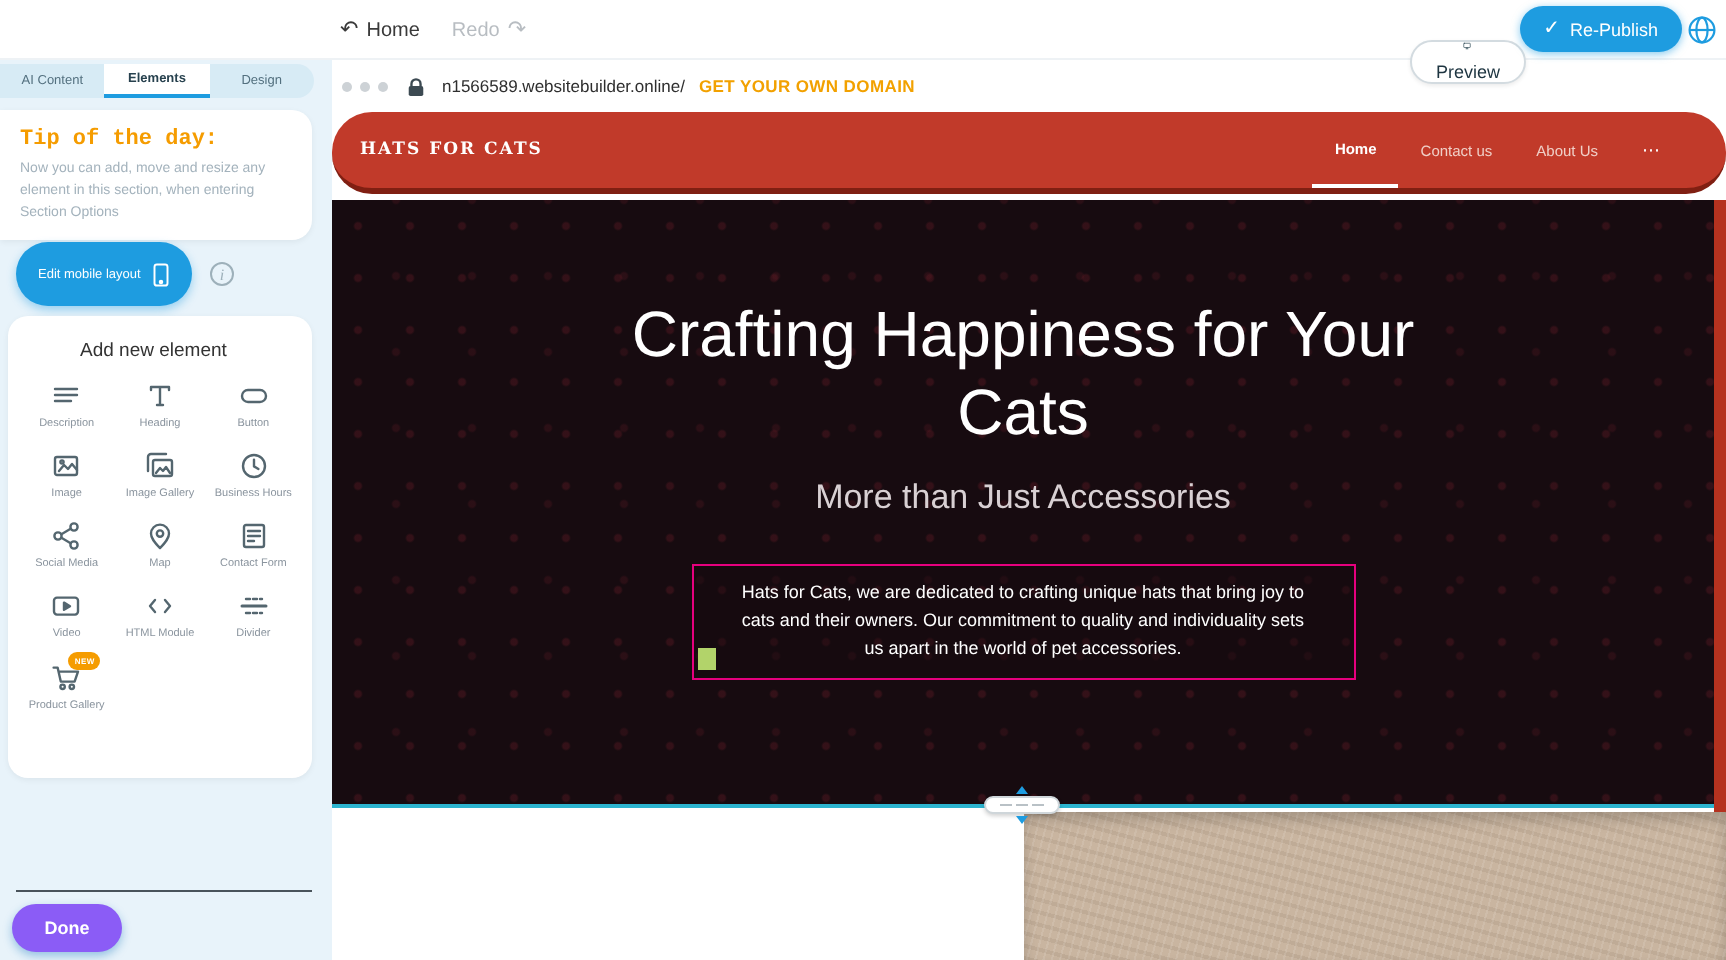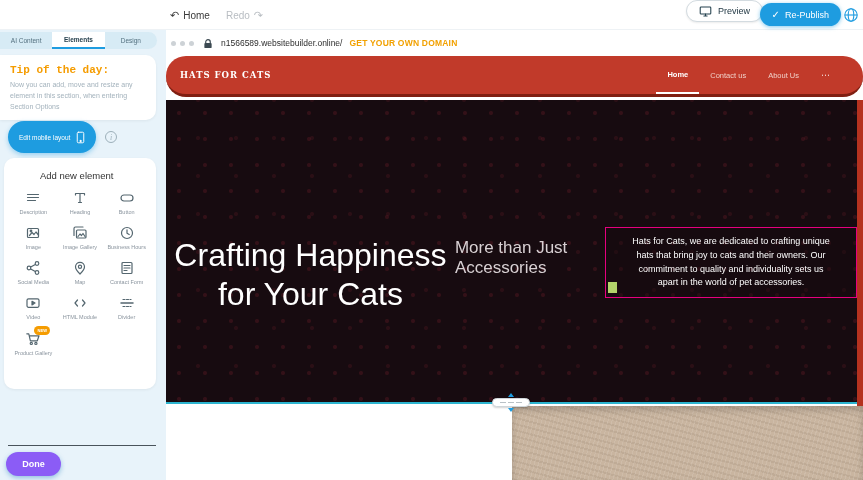--- a/index.html
+++ b/index.html
@@ -7,21 +7,21 @@
   .screen { position:relative; width:863px; height:480px; overflow:hidden; background:#fff; }
 
   
   .topbar { position:absolute; left:0; top:0; width:863px; height:30px; background:#fff; border-bottom:1px solid #eef2f5; z-index:10; }
   .page-title { position:absolute; left:10px; top:0; line-height:30px; font-size:13px; font-weight:bold; color:#1c3540; }
   .undo-redo { position:absolute; left:170px; top:0; height:30px; display:flex; align-items:center; gap:16px; }
   .undo, .redo { display:flex; align-items:center; gap:4px; font-size:10px; cursor:pointer; }
   .undo { color:#3a3a3a; }
   .redo { color:#b8bdc2; }
   .u-icon { font-size:11px; line-height:1; }
-  .preview-btn { position:absolute; right:100px; top:0; height:22px; padding:0 12px; border-radius:12px; background:#fff; border:1px solid #d3dbe0; display:flex; align-items:center; gap:6px; font-size:9px; color:#1d3440; box-shadow:0 1px 2px rgba(0,0,0,0.08); cursor:pointer; }
+  .preview-btn { position:absolute; right:100px; top:20px; height:22px; padding:0 12px; border-radius:12px; background:#fff; border:1px solid #d3dbe0; display:flex; align-items:center; gap:6px; font-size:9px; color:#1d3440; box-shadow:0 1px 2px rgba(0,0,0,0.08); cursor:pointer;flex-direction:column; }
   .republish-btn { position:absolute; right:22px; top:3px; height:23px; padding:0 12px; border-radius:13px; background:#1e9ce0; border:none; display:flex; align-items:center; gap:5px; font-size:9px; color:#fff; box-shadow:0 1px 4px rgba(30,156,224,0.55); cursor:pointer; }
   .check { font-size:10px; line-height:1; }
   .globe { position:absolute; right:4px; top:7px; width:16px; height:16px; cursor:pointer; }
 
   
   .sidebar { position:absolute; left:0; top:30px; width:166px; height:450px; background:#e8f3fa; z-index:5; }
   .tabs { position:absolute; left:0; top:2px; width:157px; height:17px; display:flex; background:#d7ebf5; border-radius:0 9px 9px 0; overflow:hidden; }
   .tab { flex:1; display:flex; align-items:center; justify-content:center; font-size:6.5px; color:#53707f; cursor:pointer; }
   .tab.active { background:#fff; border-bottom:2px solid #1e9ce0; color:#27414e; font-weight:bold; }
   .tip-card { position:absolute; left:0; top:25px; width:156px; height:65px; background:#fff; border-radius:0 10px 10px 0; box-shadow:0 1px 3px rgba(0,0,0,0.06); }
@@ -57,21 +57,21 @@
   .nav-item.active { color:#fff; border-bottom:2px solid #fff; font-weight:bold; }
   .nav-item.more { color:#fff; font-size:9px; }
 
   .hero { position:absolute; left:0; top:70px; width:691px; height:304px;
     background-color:#170b10;
     background-image:
       radial-gradient(circle, rgba(125,32,44,0.28) 1.5px, transparent 2.5px),
       radial-gradient(circle, rgba(125,32,44,0.20) 1.5px, transparent 2.5px);
     background-size:26px 26px, 38px 38px; background-position:0 0, 13px 19px;
     border-bottom:2px solid #2cb4cf;
-    display:flex; align-items:center; }
+    display:flex; flex-direction:column; align-items:center; }
   .hero-title { margin-top:48px; width:400px; text-align:center; font-size:32px; line-height:1.22; color:#fff; font-weight:normal; }
   .hero-subtitle { margin-top:13px; font-size:17px; color:#d8d0d3; }
   .hero-box { position:relative; margin-top:23px; width:332px; border:1px solid #e6007e; padding:7px 21px; font-size:9px; color:#fff; text-align:center; line-height:1.55; background:rgba(23,11,16,0.4); }
   .green-handle { position:absolute; left:2px; bottom:4px; width:9px; height:11px; background:#b2d36a; }
 
   .below-white { position:absolute; left:0; top:376px; width:346px; height:74px; background:#fff; }
   .carpet { position:absolute; left:346px; top:376px; width:351px; height:74px;
     background-color:#c9b5a0;
     background-image:
       repeating-linear-gradient(105deg, rgba(255,255,255,0.10) 0 1px, transparent 1px 4px),

